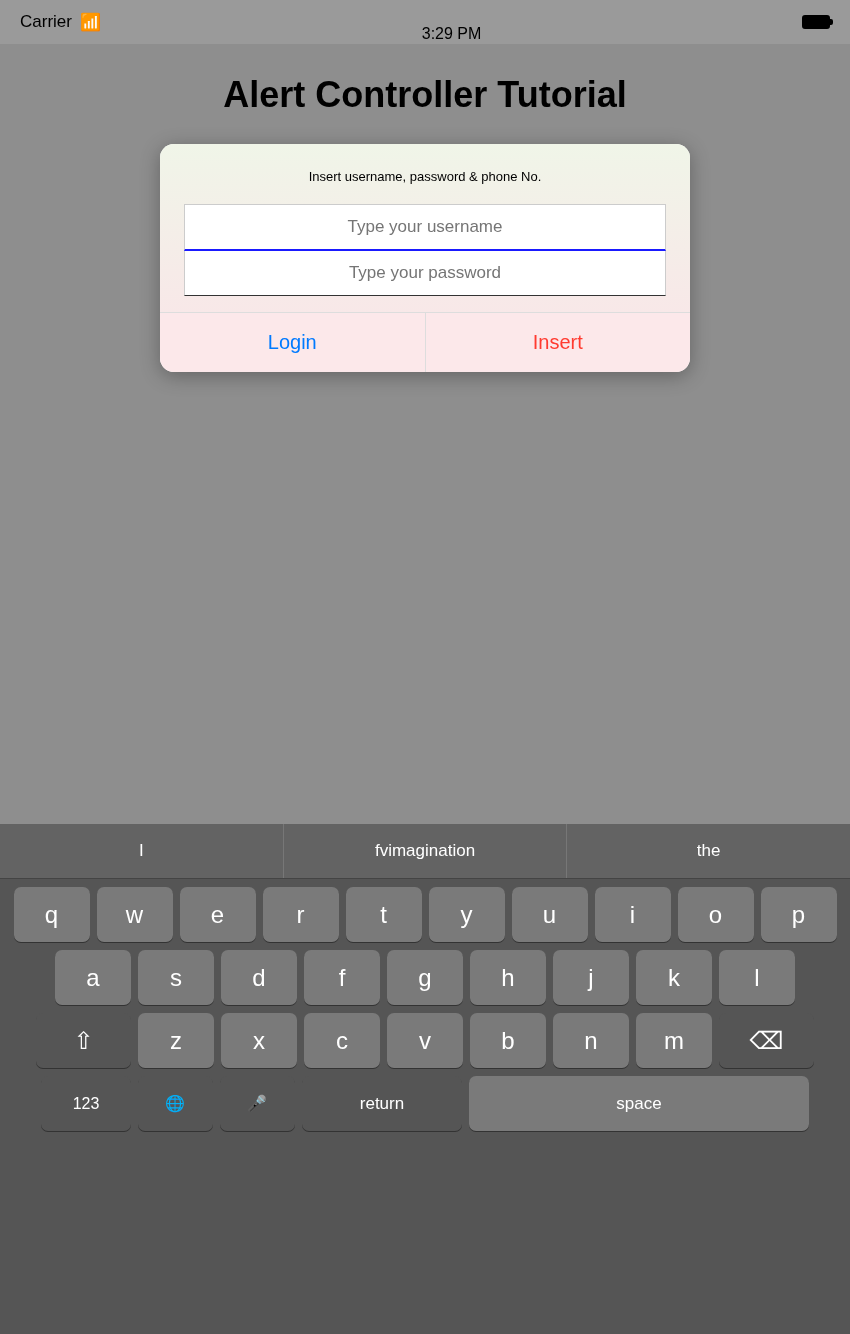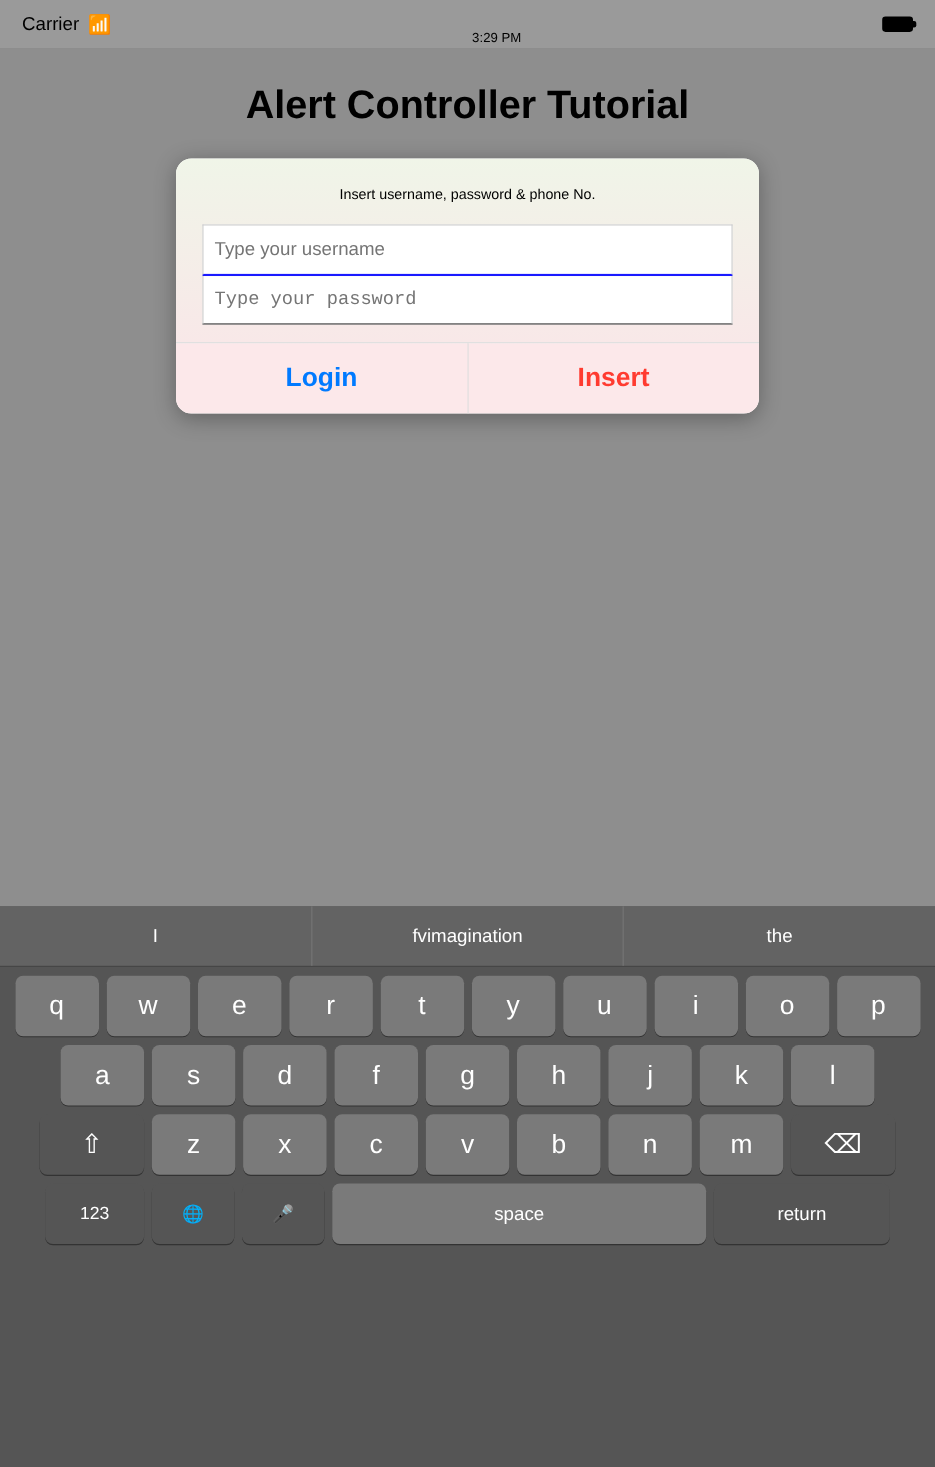--- a/index.html
+++ b/index.html
@@ -25,21 +25,21 @@
     }
     .status-left {
       display: flex;
       align-items: center;
       gap: 8px;
       font-size: 17px;
       font-weight: 500;
       color: #000;
     }
     .status-center {
-      font-size: 12px;
+      font-size: 16px;
       font-weight: 500;
       color: #000;
       margin-top: 24px;
     }
     .status-right {
       display: flex;
       align-items: center;
       gap: 4px;
     }
     .battery {
@@ -122,47 +122,47 @@
     }
 
     .alert-input {
       width: 100%;
       padding: 12px 10px;
       font-size: 17px;
       border: 1px solid #ccc;
       outline: none;
       background: white;
       color: #999;
+      text-align: center;
     }
 
     .alert-input:first-child {
       border-bottom: 2px solid #1a1aff;
     }
 
     .alert-input:nth-child(2) {
       border-top: none;
       border-bottom: 1.5px solid #333;
-      font-family: Liberation Mono, monospace;
     }
 
     .alert-input:nth-child(3) {
       border-top: none;
     }
 
     .alert-buttons {
       display: flex;
       border-top: 1px solid #ddd;
       background: linear-gradient(to bottom, #fce8ea, #fce8ea);
     }
 
     .alert-btn {
       flex: 1;
       padding: 18px 26px;
-      font-size: 24px;
-      font-weight: 700;
+      font-size: 20px;
+      font-weight: 400;
       border: none;
       background: transparent;
       cursor: pointer;
     }
 
     .alert-btn-login {
       color: #007aff;
       border-right: 1px solid #ddd;
     }
 
@@ -362,17 +362,17 @@
       <div class="key">b</div>
       <div class="key">n</div>
       <div class="key">m</div>
       <div class="key key-backspace">⌫</div>
     </div>
 
     <div class="key-row">
       <div class="key key-special key-123">123</div>
       <div class="key key-special key-globe">🌐</div>
       <div class="key key-special key-mic">🎤</div>
+      <div class="key key-special key-return">return</div>
       <div class="key key-space">space</div>
-      <div class="key key-special key-return">return</div>
     </div>
   </div>
 </div>
 
 </body></html>

